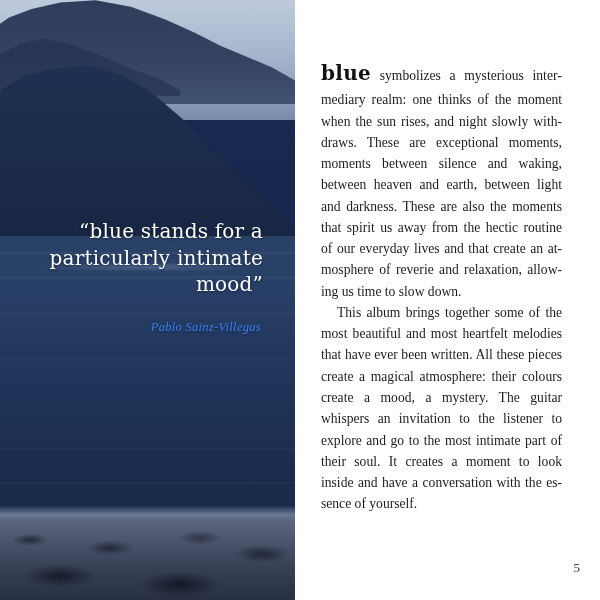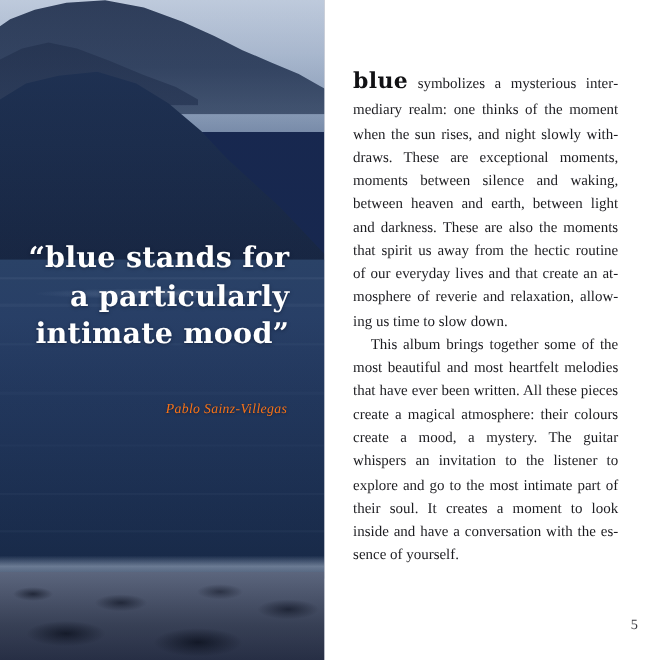--- a/index.html
+++ b/index.html
@@ -124,34 +124,34 @@
   
   .quote-block {
     position: absolute;
     left: 0; top: 218px;
     width: 265px;
     text-align: right;
     z-index: 5;
   }
   .quote-text {
     font-family: "DejaVu Serif", serif;
-    font-weight: bold;
-    font-size: 26px;
+    font-weight: normal;
+    font-size: 20px;
     line-height: 1.33;
     color: #ffffff;
     letter-spacing: .2px;
     text-shadow: 0 1px 3px rgba(8,16,38,.55);
     padding-right: 2px;
   }
   .attribution {
-    margin-top: 42px;
+    margin-top: 22px;
     font-family: "Liberation Serif", serif;
     font-style: italic;
     font-size: 12.5px;
-    color: #f97316;
+    color: #3b82f6;
     letter-spacing: .3px;
     text-shadow: 0 1px 2px rgba(8,16,38,.5);
     padding-right: 4px;
   }
 
   
   .right-panel {
     position: relative;
     width: 305px;
     height: 600px;

